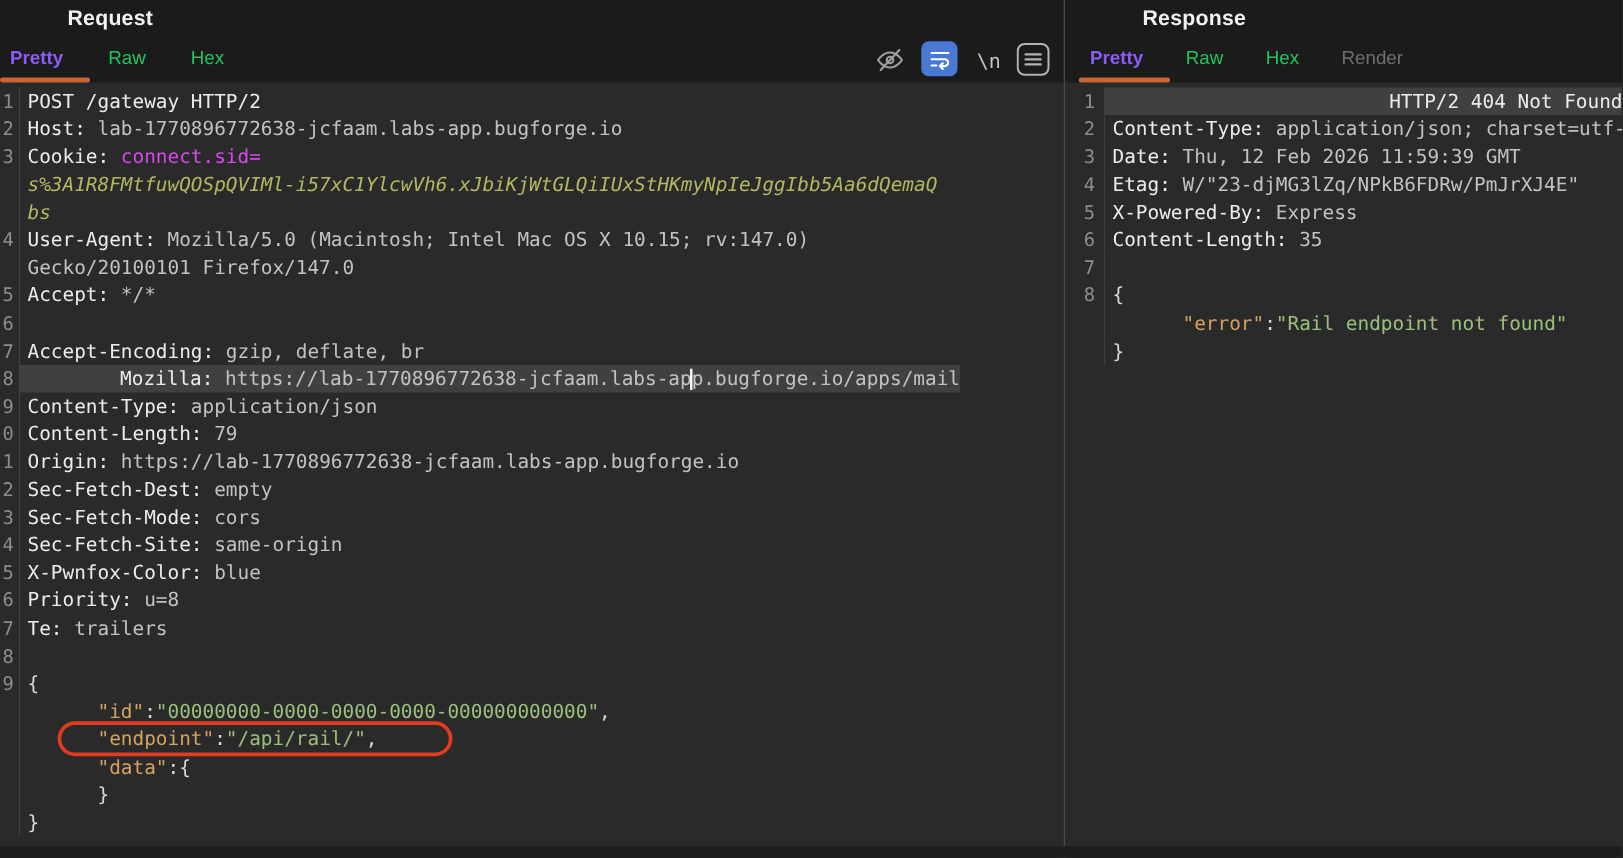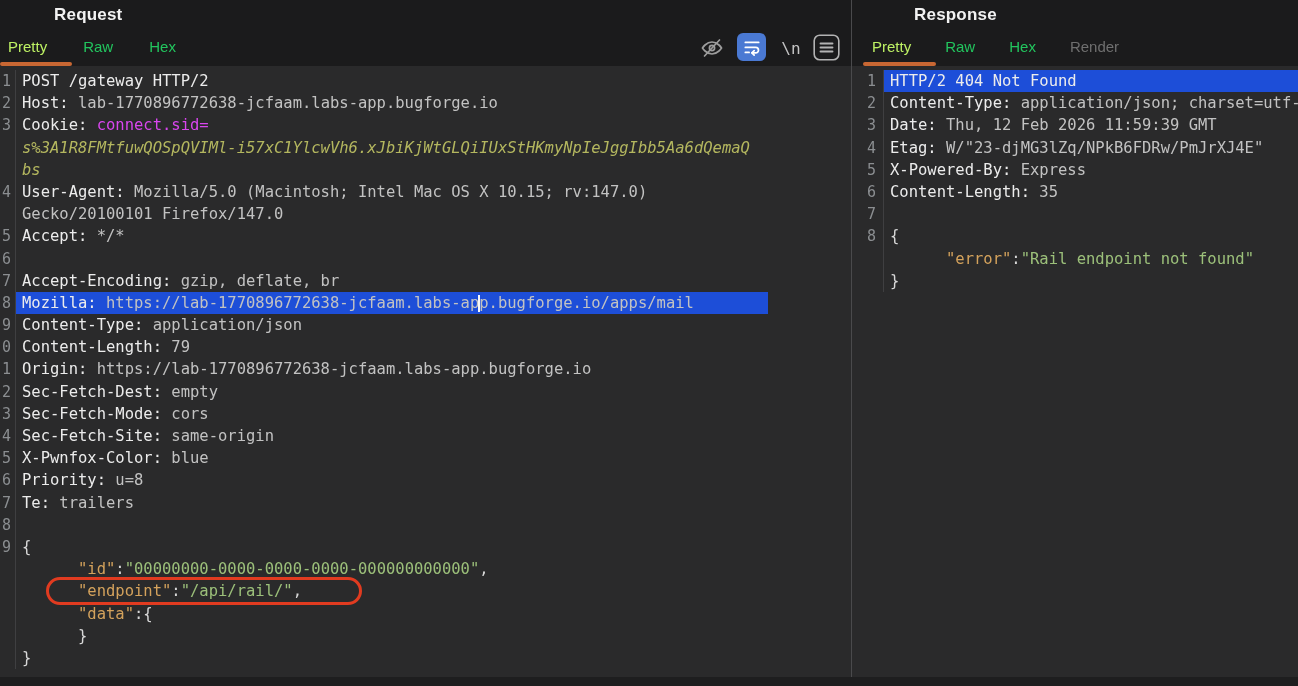--- a/index.html
+++ b/index.html
@@ -14,21 +14,21 @@
   .panel.res { left:852px; width:446px; }
   .splitter { position:absolute; left:851px; top:0; width:1px; height:686px; background:#4a4a4c; cursor:col-resize; }
 
   .panel-header { position:absolute; top:0; left:0; right:0; height:66px; background:#1b1b1c; }
   .panel-title { position:absolute; top:5px; left:10px; font-size:17px; font-weight:bold; color:#f2f2f2; letter-spacing:0.2px;margin-left:44px; }
   .res .panel-title { left:18px; }
 
   .tabs { position:absolute; top:38px; left:8px; display:flex; gap:36px; }
   .res .tabs { left:20px; gap:34px; }
   .tab { font-size:15px; color:#22c55e; cursor:pointer; }
-  .tab.active { color:#bef264; }
+  .tab.active { color:#8b5cf6;font-weight:bold; }
   .tab.disabled { color:#6f6f6f; }
   .tab-underline { position:absolute; top:62px; height:3.5px; background:#c86733; border-radius:2px; }
   .req .tab-underline { left:0; width:72px; }
   .res .tab-underline { left:11px; width:73px; }
 
   
   .icon-btn { position:absolute; cursor:pointer; display:flex; align-items:center; justify-content:center; }
   .eye-btn { top:35px; left:699px; width:26px; height:26px; }
   .wrap-btn { top:33px; left:737px; width:29px; height:28px; background:#4a79d3; border-radius:6px; }
   .nl-btn { top:36px; left:776px; width:30px; height:24px; color:#c4c4c4;
@@ -46,21 +46,21 @@
   .code-row { display:flex; height:22.2px; line-height:22.2px; white-space:pre; position:relative; }
   .gutter {
     flex:0 0 16px; text-align:right; padding-right:4px;
     color:#8b8e91; border-right:1px solid #3f3f41; font-size:15px;
     overflow:hidden;
   }
   .res .gutter { flex:0 0 32px; padding-right:7px; }
   .code-content { padding-left:6px; }
   .req .code-content { width:752px; }
   .res .code-content { flex:1; }
-  .code-row.hl .code-content { background:#1d4ed8; }
+  .code-row.hl .code-content { background:#404040;text-align:right; }
 
   .seg-hn { color:#ececec; }
   .seg-hv { color:#c2c2c2; }
   .seg-cn { color:#d946ef; }
   .seg-cv { color:#b4b75f;font-style:italic; }
   .seg-jk { color:#d4a25c; }
   .seg-js { color:#9cc07a; }
   .seg-pl { color:#d8d8d8; }
 
   .caret { display:inline-block; width:2px; height:17px; background:#f7f7f7; vertical-align:middle; margin:0 -1px; }

